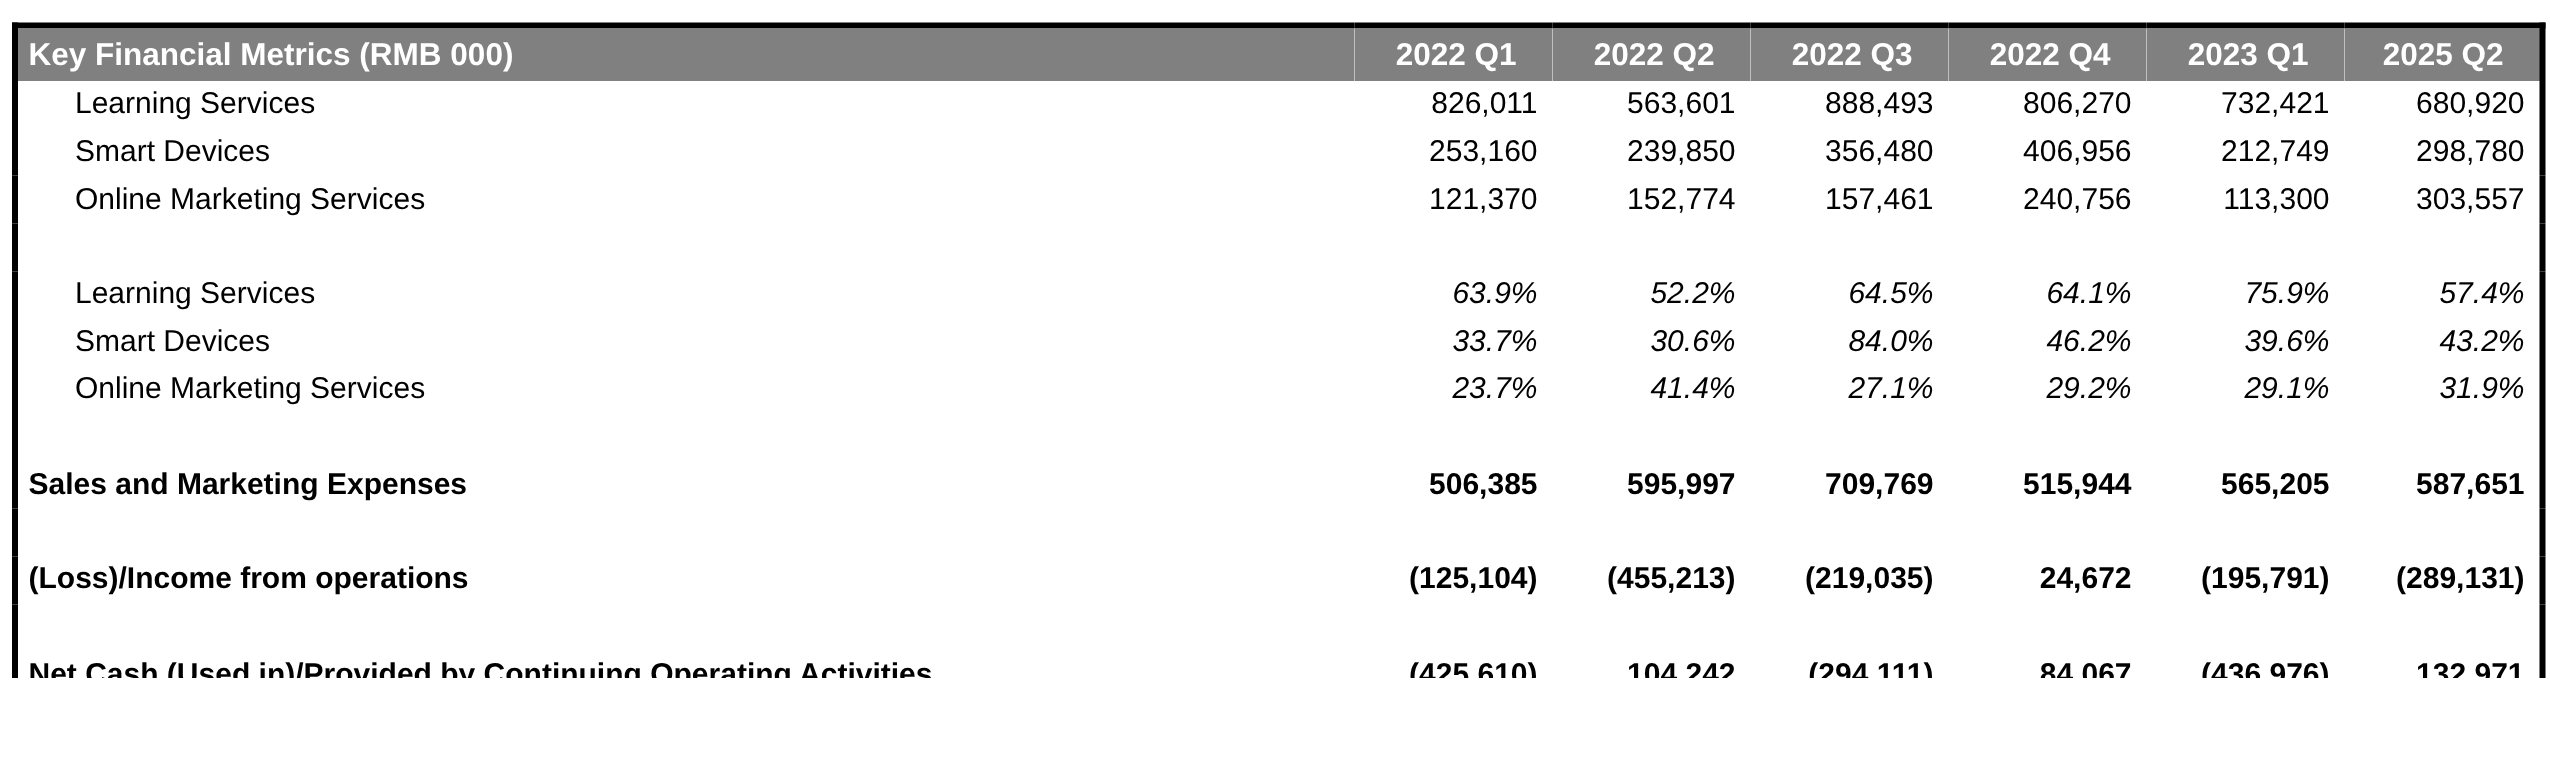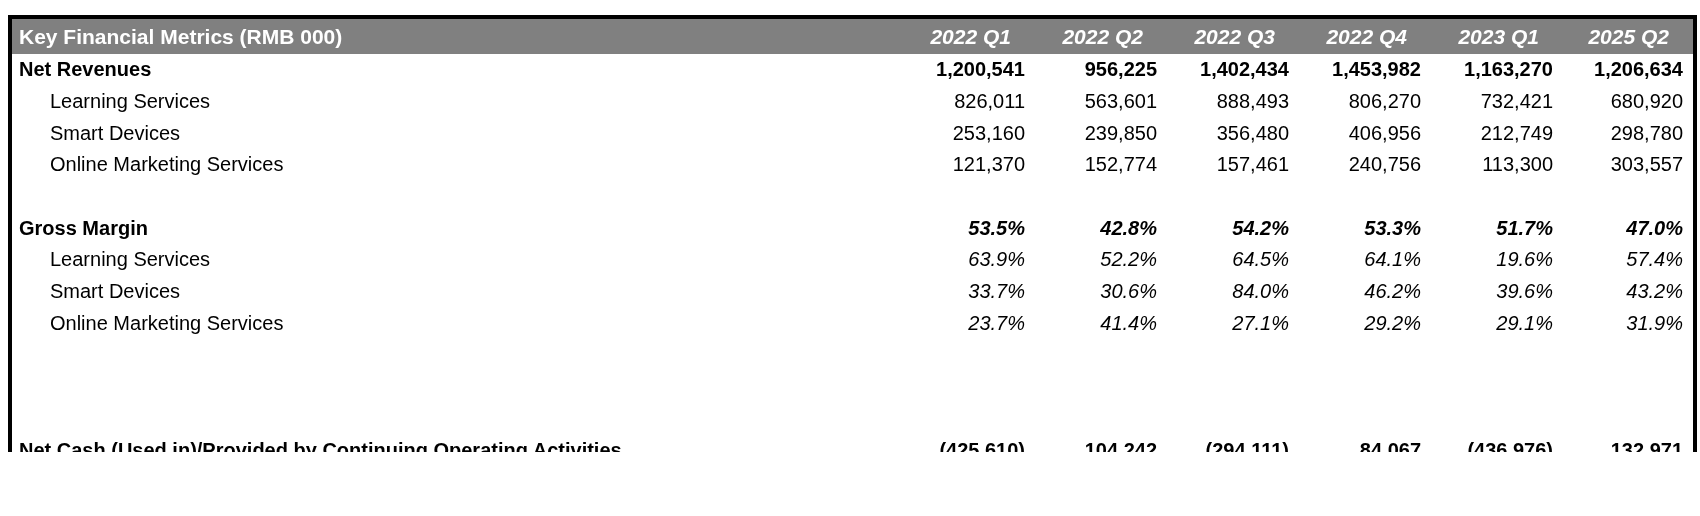--- a/index.html
+++ b/index.html
@@ -38,21 +38,20 @@
   }
   th.title {
     text-align: left;
     padding-left: 7px;
     font-size: 21px;
   }
   th.col-h {
     text-align: right;
     padding-right: 24px;
     font-size: 21px;
-    font-style: italic;
   }
   tbody td {
     height: 29.7px;
     vertical-align: middle;
     white-space: nowrap;
     overflow: hidden;
   }
   td.lbl {
     text-align: left;
     padding-left: 7px;
@@ -86,29 +85,20 @@
       <th class="col-h">2022 Q1</th>
           <th class="col-h">2022 Q2</th>
           <th class="col-h">2022 Q3</th>
           <th class="col-h">2022 Q4</th>
           <th class="col-h">2023 Q1</th>
           <th class="col-h">2025 Q2</th>
         </tr>
     </thead>
     <tbody id="table-body">
 
-    <tr>
-          <td class="lbl b">Net Revenues</td>
-          <td class="val b">1,200,541</td>
-          <td class="val b">956,225</td>
-          <td class="val b">1,402,434</td>
-          <td class="val b">1,453,982</td>
-          <td class="val b">1,163,270</td>
-          <td class="val b">1,206,634</td>
-        </tr>
         <tr>
           <td class="lbl  ind">Learning Services</td>
           <td class="val">826,011</td>
           <td class="val">563,601</td>
           <td class="val">888,493</td>
           <td class="val">806,270</td>
           <td class="val">732,421</td>
           <td class="val">680,920</td>
         </tr>
         <tr>
@@ -132,35 +122,26 @@
         <tr>
           <td class="lbl"></td>
           <td class="val"></td>
           <td class="val"></td>
           <td class="val"></td>
           <td class="val"></td>
           <td class="val"></td>
           <td class="val"></td>
         </tr>
         <tr>
-          <td class="lbl b">Gross Margin</td>
-          <td class="val b i">53.5%</td>
-          <td class="val b i">42.8%</td>
-          <td class="val b i">54.2%</td>
-          <td class="val b i">53.3%</td>
-          <td class="val b i">51.7%</td>
-          <td class="val b i">47.0%</td>
-        </tr>
-        <tr>
           <td class="lbl  ind">Learning Services</td>
           <td class="val i">63.9%</td>
           <td class="val i">52.2%</td>
           <td class="val i">64.5%</td>
           <td class="val i">64.1%</td>
-          <td class="val i">19.6%</td>
+          <td class="val i">75.9%</td>
           <td class="val i">57.4%</td>
         </tr>
         <tr>
           <td class="lbl  ind">Smart Devices</td>
           <td class="val i">33.7%</td>
           <td class="val i">30.6%</td>
           <td class="val i">84.0%</td>
           <td class="val i">46.2%</td>
           <td class="val i">39.6%</td>
           <td class="val i">43.2%</td>
@@ -177,27 +158,45 @@
         <tr>
           <td class="lbl"></td>
           <td class="val"></td>
           <td class="val"></td>
           <td class="val"></td>
           <td class="val"></td>
           <td class="val"></td>
           <td class="val"></td>
         </tr>
         <tr>
-          <td class="lbl"></td>
-          <td class="val"></td>
-          <td class="val"></td>
-          <td class="val"></td>
-          <td class="val"></td>
-          <td class="val"></td>
-          <td class="val"></td>
+          <td class="lbl b">Sales and Marketing Expenses</td>
+          <td class="val b">506,385</td>
+          <td class="val b">595,997</td>
+          <td class="val b">709,769</td>
+          <td class="val b">515,944</td>
+          <td class="val b">565,205</td>
+          <td class="val b">587,651</td>
+        </tr>
+        <tr>
+          <td class="lbl"></td>
+          <td class="val"></td>
+          <td class="val"></td>
+          <td class="val"></td>
+          <td class="val"></td>
+          <td class="val"></td>
+          <td class="val"></td>
+        </tr>
+        <tr>
+          <td class="lbl b">(Loss)/Income from operations</td>
+          <td class="val b">(125,104)</td>
+          <td class="val b">(455,213)</td>
+          <td class="val b">(219,035)</td>
+          <td class="val b">24,672</td>
+          <td class="val b">(195,791)</td>
+          <td class="val b">(289,131)</td>
         </tr>
         <tr>
           <td class="lbl"></td>
           <td class="val"></td>
           <td class="val"></td>
           <td class="val"></td>
           <td class="val"></td>
           <td class="val"></td>
           <td class="val"></td>
         </tr>

